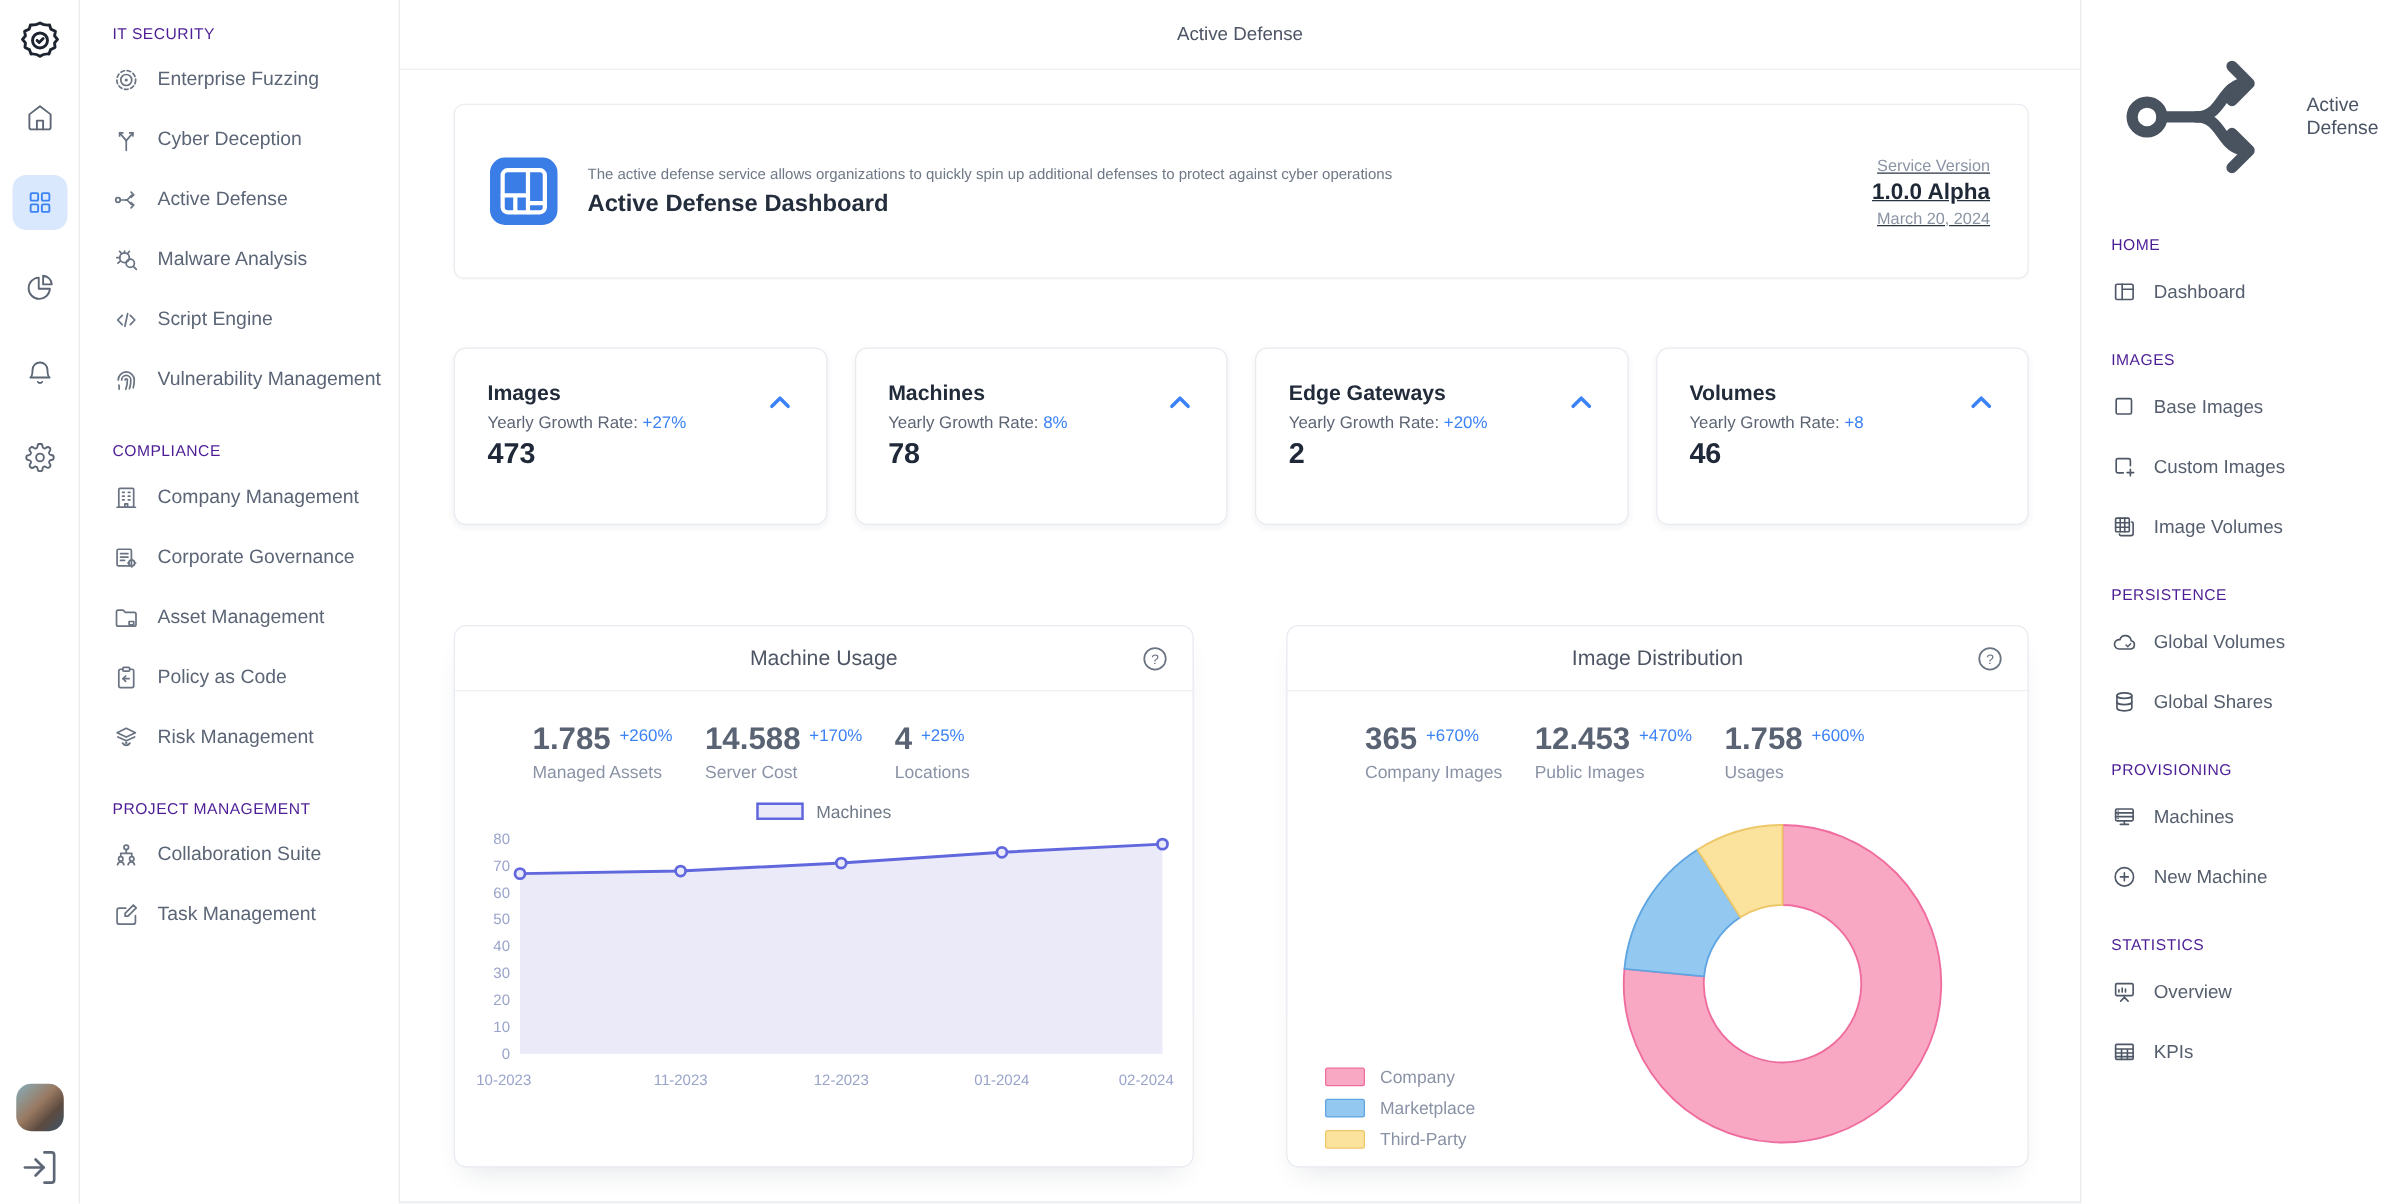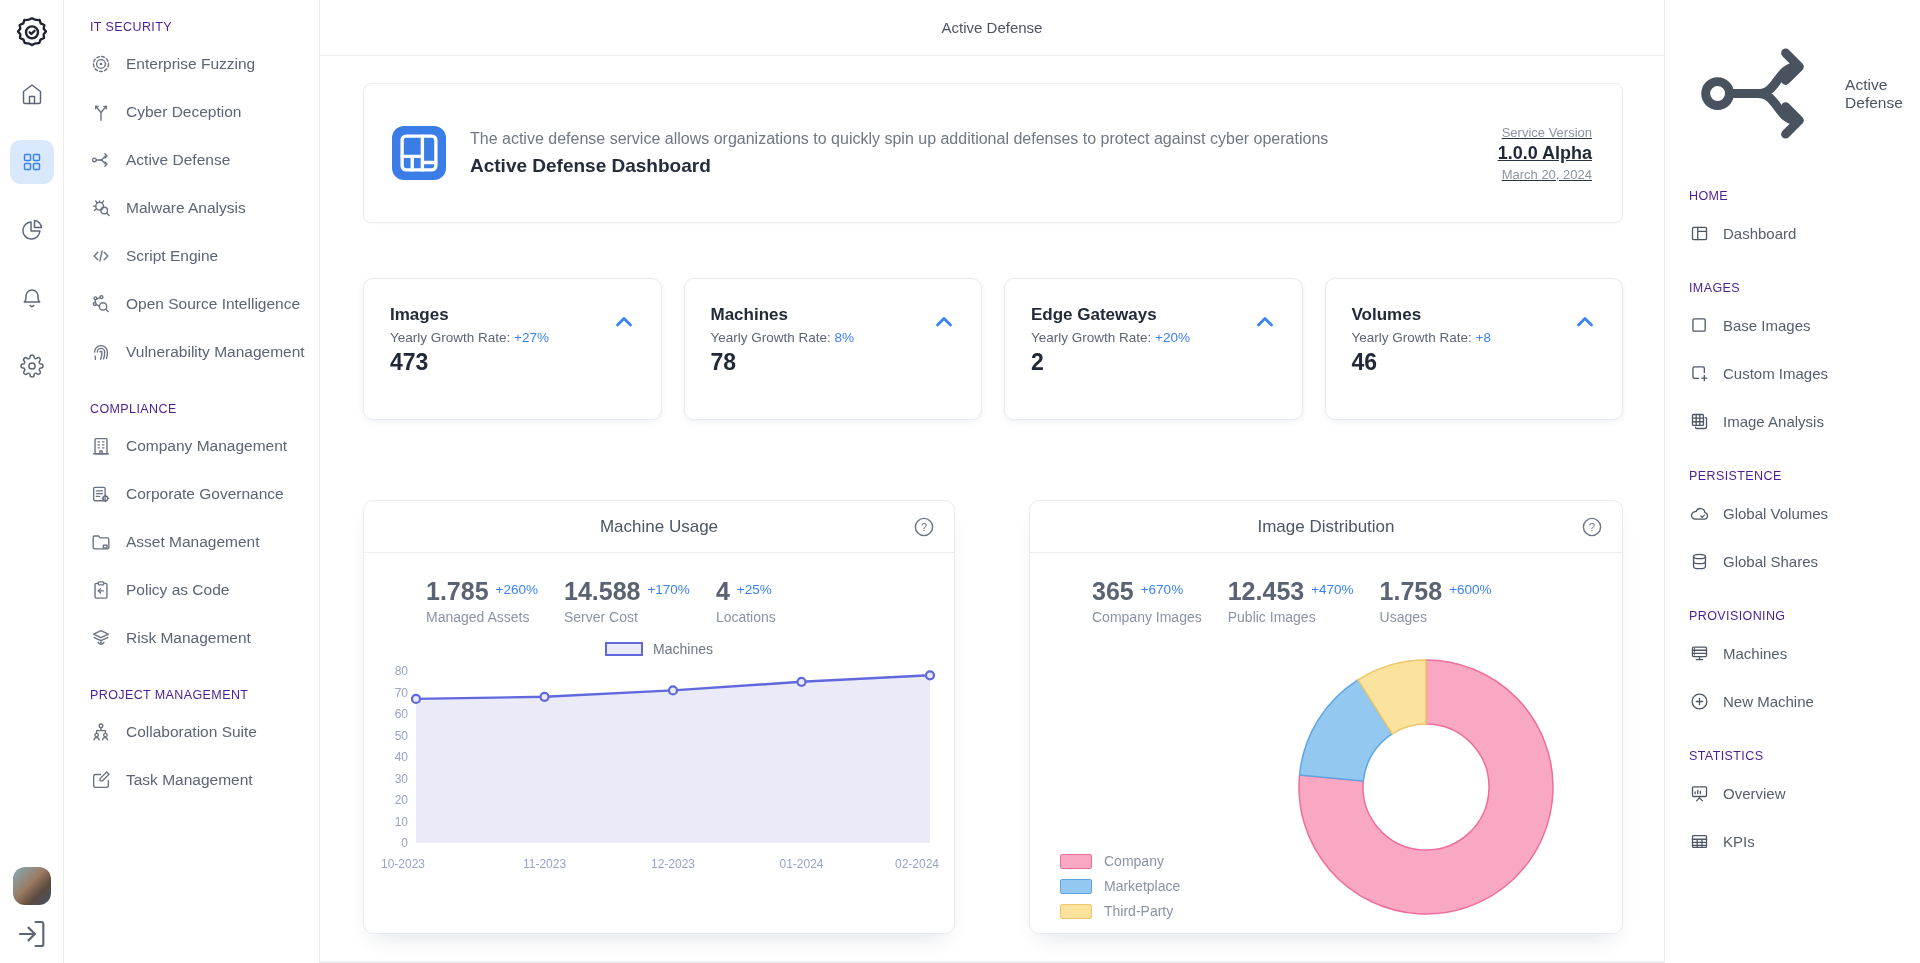--- a/index.html
+++ b/index.html
@@ -31,21 +31,21 @@
 
   
   .main { flex:1 1 auto; border-right:1px solid #e9ebef; display:flex; flex-direction:column; border-bottom:2px solid #eceef2; }
   .main-header { height:56px; flex:0 0 56px; border-bottom:1px solid #eceef2; display:flex; align-items:center; justify-content:center; font-size:15px; color:#4d5564; }
   .content { padding:27px 41px 0 43px; flex:1; }
 
   .banner { border:1px solid #e9ecf0; border-radius:8px; box-shadow:0 1px 2px rgba(25,39,62,.03); height:140px; display:flex; align-items:center; padding:0 30px 0 28px; }
   .banner-icon { width:54px; height:54px; border-radius:12px; background:#3b7de6; color:#fff; display:flex; align-items:center; justify-content:center; margin-right:24px; flex:0 0 54px; }
   .banner-icon svg { width:32px; height:32px; }
   .banner-text { flex:1; }
-  .banner-desc { font-size:16px; color:#6f7886; }
+  .banner-desc { font-size:12px; color:#6f7886; }
   .banner-title { font-size:19px; font-weight:700; color:#242d3c; margin-top:7px; }
   .banner-version { text-align:right;text-decoration:underline; }
   .banner-version .vlabel, .banner-version .vdate { font-size:13px; color:#8a93a3; }
   .banner-version .vvalue { font-size:18px; font-weight:700; color:#1f2837; margin:3px 0; }
 
   .stats-row { display:grid; grid-template-columns:repeat(4,1fr); gap:22px; margin-top:55px; }
   .stat-card { position:relative; border:1px solid #e7eaef; border-radius:10px; box-shadow:0 2px 6px rgba(25,39,62,.06); height:142px; padding:26px 26px 0; background:#fff; }
   .stat-card h4 { font-size:17px; font-weight:700; color:#222b3a; }
   .stat-sub { font-size:13.5px; color:#5d6574; margin-top:5px; }
   .stat-sub .blue { color:#3b82f6; }
@@ -215,33 +215,20 @@
         </div>
         <div class="side-item">
           <span class="icn">
             <svg viewBox="0 0 24 24" fill="none" stroke="currentColor" stroke-width="1.5" stroke-linecap="round" stroke-linejoin="round" style="width:100%;height:100%;display:block">
               <path d="m8.5 8-4 4 4 4"></path>
               <path d="m15.5 8 4 4-4 4"></path>
               <path d="M13.2 6.5 10.8 17.5"></path>
             </svg>
           </span>
           <span class="lbl">Script Engine</span>
-        </div>
-        <div class="side-item">
-          <span class="icn">
-            <svg viewBox="0 0 24 24" fill="none" stroke="currentColor" stroke-width="1.5" stroke-linecap="round" stroke-linejoin="round" style="width:100%;height:100%;display:block">
-              <circle cx="6" cy="5.8" r="1.6"></circle>
-              <circle cx="12.5" cy="4.6" r="1.6"></circle>
-              <circle cx="5.2" cy="12" r="1.6"></circle>
-              <path d="M7.5 6.5 11 5M6 7.4 5.4 10.4M6.8 12.6l3.6 1.8"></path>
-              <circle cx="14.2" cy="14.6" r="4"></circle>
-              <path d="m17.2 17.6 2.7 2.7"></path>
-            </svg>
-          </span>
-          <span class="lbl">Open Source Intelligence</span>
         </div>
         <div class="side-item">
           <span class="icn">
             <svg viewBox="0 0 24 24" fill="none" stroke="currentColor" stroke-width="1.5" stroke-linecap="round" stroke-linejoin="round" style="width:100%;height:100%;display:block">
               <path d="M5 12a7 7 0 0 1 14 0c0 2.5-.3 4.8-.9 6.8"></path>
               <path d="M8 12a4 4 0 0 1 8 0c0 2.8-.4 5.4-1.2 7.6"></path>
               <path d="M11 12a1 1 0 0 1 2 0c0 3-.5 5.7-1.4 8"></path>
               <path d="M5.6 16.5c.4 1.3.4 2.4.2 3.5"></path>
             </svg>
           </span>
@@ -557,21 +544,21 @@
             <span class="lbl">Custom Images</span>
           </div>
           <div class="rb-item">
             <span class="icn">
               <svg viewBox="0 0 24 24" fill="none" stroke="currentColor" stroke-width="1.5" stroke-linecap="round" stroke-linejoin="round" style="width:100%;height:100%;display:block">
                 <rect x="4" y="4" width="12.5" height="12.5" rx="1"></rect>
                 <path d="M8.2 4v12.5M12.3 4v12.5M4 8.2h12.5M4 12.3h12.5"></path>
                 <path d="M18.5 7.5h.3A1.2 1.2 0 0 1 20 8.7v9.1a2.2 2.2 0 0 1-2.2 2.2H8.7a1.2 1.2 0 0 1-1.2-1.2v-.3"></path>
               </svg>
             </span>
-            <span class="lbl">Image Analysis</span>
+            <span class="lbl">Image Volumes</span>
           </div>
         </div>
         <div class="rb-section">
           <h3 class="section-title">PERSISTENCE</h3>
           <div class="rb-item">
             <span class="icn">
               <svg viewBox="0 0 24 24" fill="none" stroke="currentColor" stroke-width="1.5" stroke-linecap="round" stroke-linejoin="round" style="width:100%;height:100%;display:block">
                 <path d="M7.3 18.5a4.3 4.3 0 1 1 .6-8.55A5.3 5.3 0 0 1 18.2 11a3.8 3.8 0 0 1-.9 7.5z"></path>
                 <path d="m13.5 14.8 1.6 1.6 2.6-2.6" stroke-width="1.3"></path>
               </svg>

